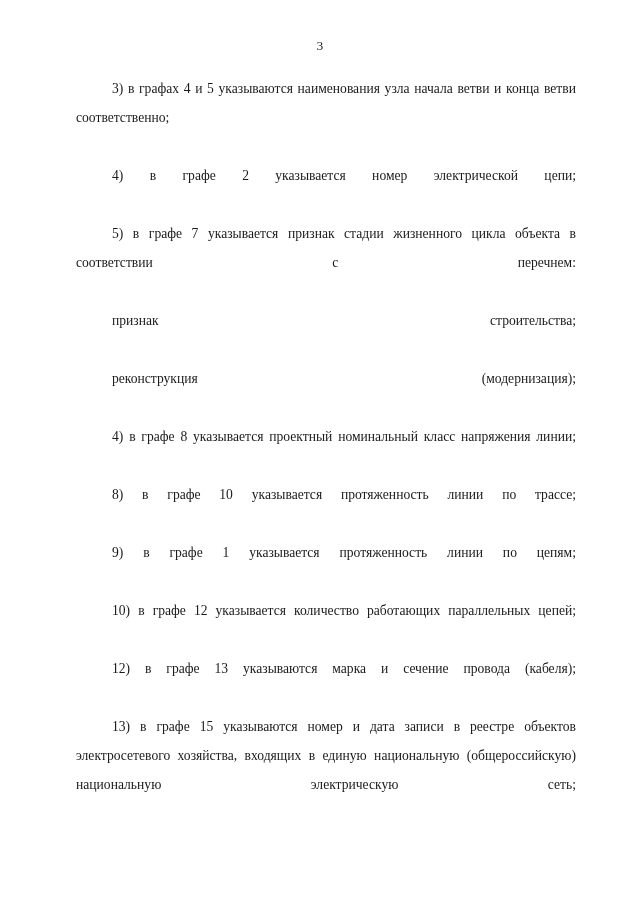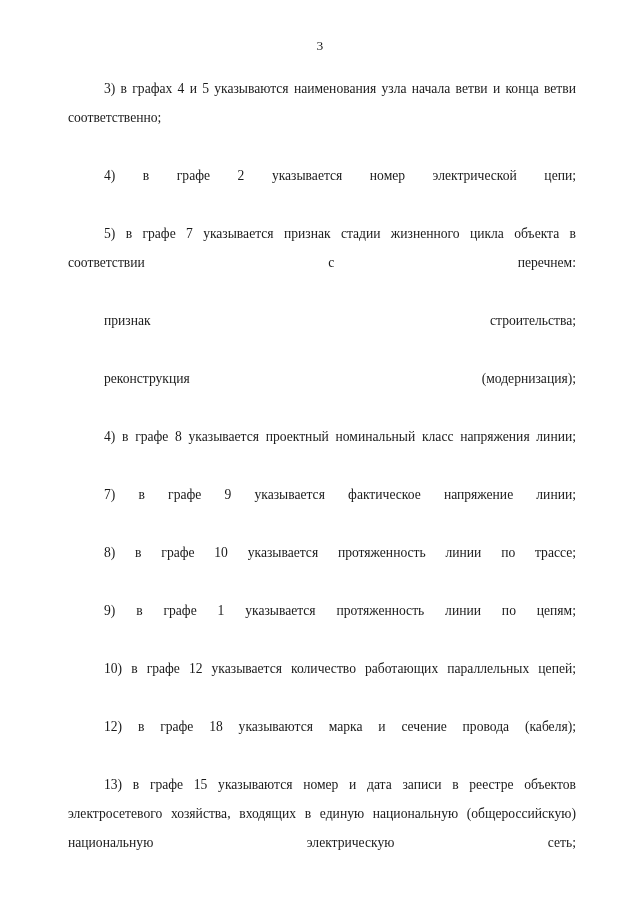--- a/index.html
+++ b/index.html
@@ -28,21 +28,21 @@
     margin: 0;
     padding-top: 38px;
     letter-spacing: 0.2px;
   }
   .content {
     margin: 0 auto;
     padding-top: 20px;
     width: 512px;
   }
   p.para {
-    margin: 0 0 0 4px;
+    margin: 0 0 0 12px;
     font-size: 13.6px;
     line-height: 29px;
     text-align: justify;
     text-indent: 36px;
     text-justify: inter-word;
     hyphens: none;
   }
   
   p.para::after {
     content: "";
@@ -55,21 +55,20 @@
 
 <div class="page">
   <div class="page-number">3</div>
   <div class="content">
     <p class="para">3) в графах 4 и 5 указываются наименования узла начала ветви и конца ветви соответственно;</p>
     <p class="para">4) в графе 2 указывается номер электрической цепи;</p>
     <p class="para">5) в графе 7 указывается признак стадии жизненного цикла объекта в соответствии с перечнем:</p>
     <p class="para">признак строительства;</p>
     <p class="para">реконструкция (модернизация);</p>
     <p class="para">4) в графе 8 указывается проектный номинальный класс напряжения линии;</p>
-    <p class="para">7) в графе 9 указывается фактическое напряжение линии;</p>
     <p class="para">8) в графе 10 указывается протяженность линии по трассе;</p>
     <p class="para">9) в графе 1 указывается протяженность линии по цепям;</p>
     <p class="para">10) в графе 12 указывается количество работающих параллельных цепей;</p>
-    <p class="para">12) в графе 18 указываются марка и сечение провода (кабеля);</p>
+    <p class="para">12) в графе 13 указываются марка и сечение провода (кабеля);</p>
     <p class="para">13) в графе 15 указываются номер и дата записи в реестре объектов электросетевого хозяйства, входящих в единую национальную (общероссийскую) национальную электрическую сеть;</p>
 
   </div>
 </div>
 
 </body></html>

